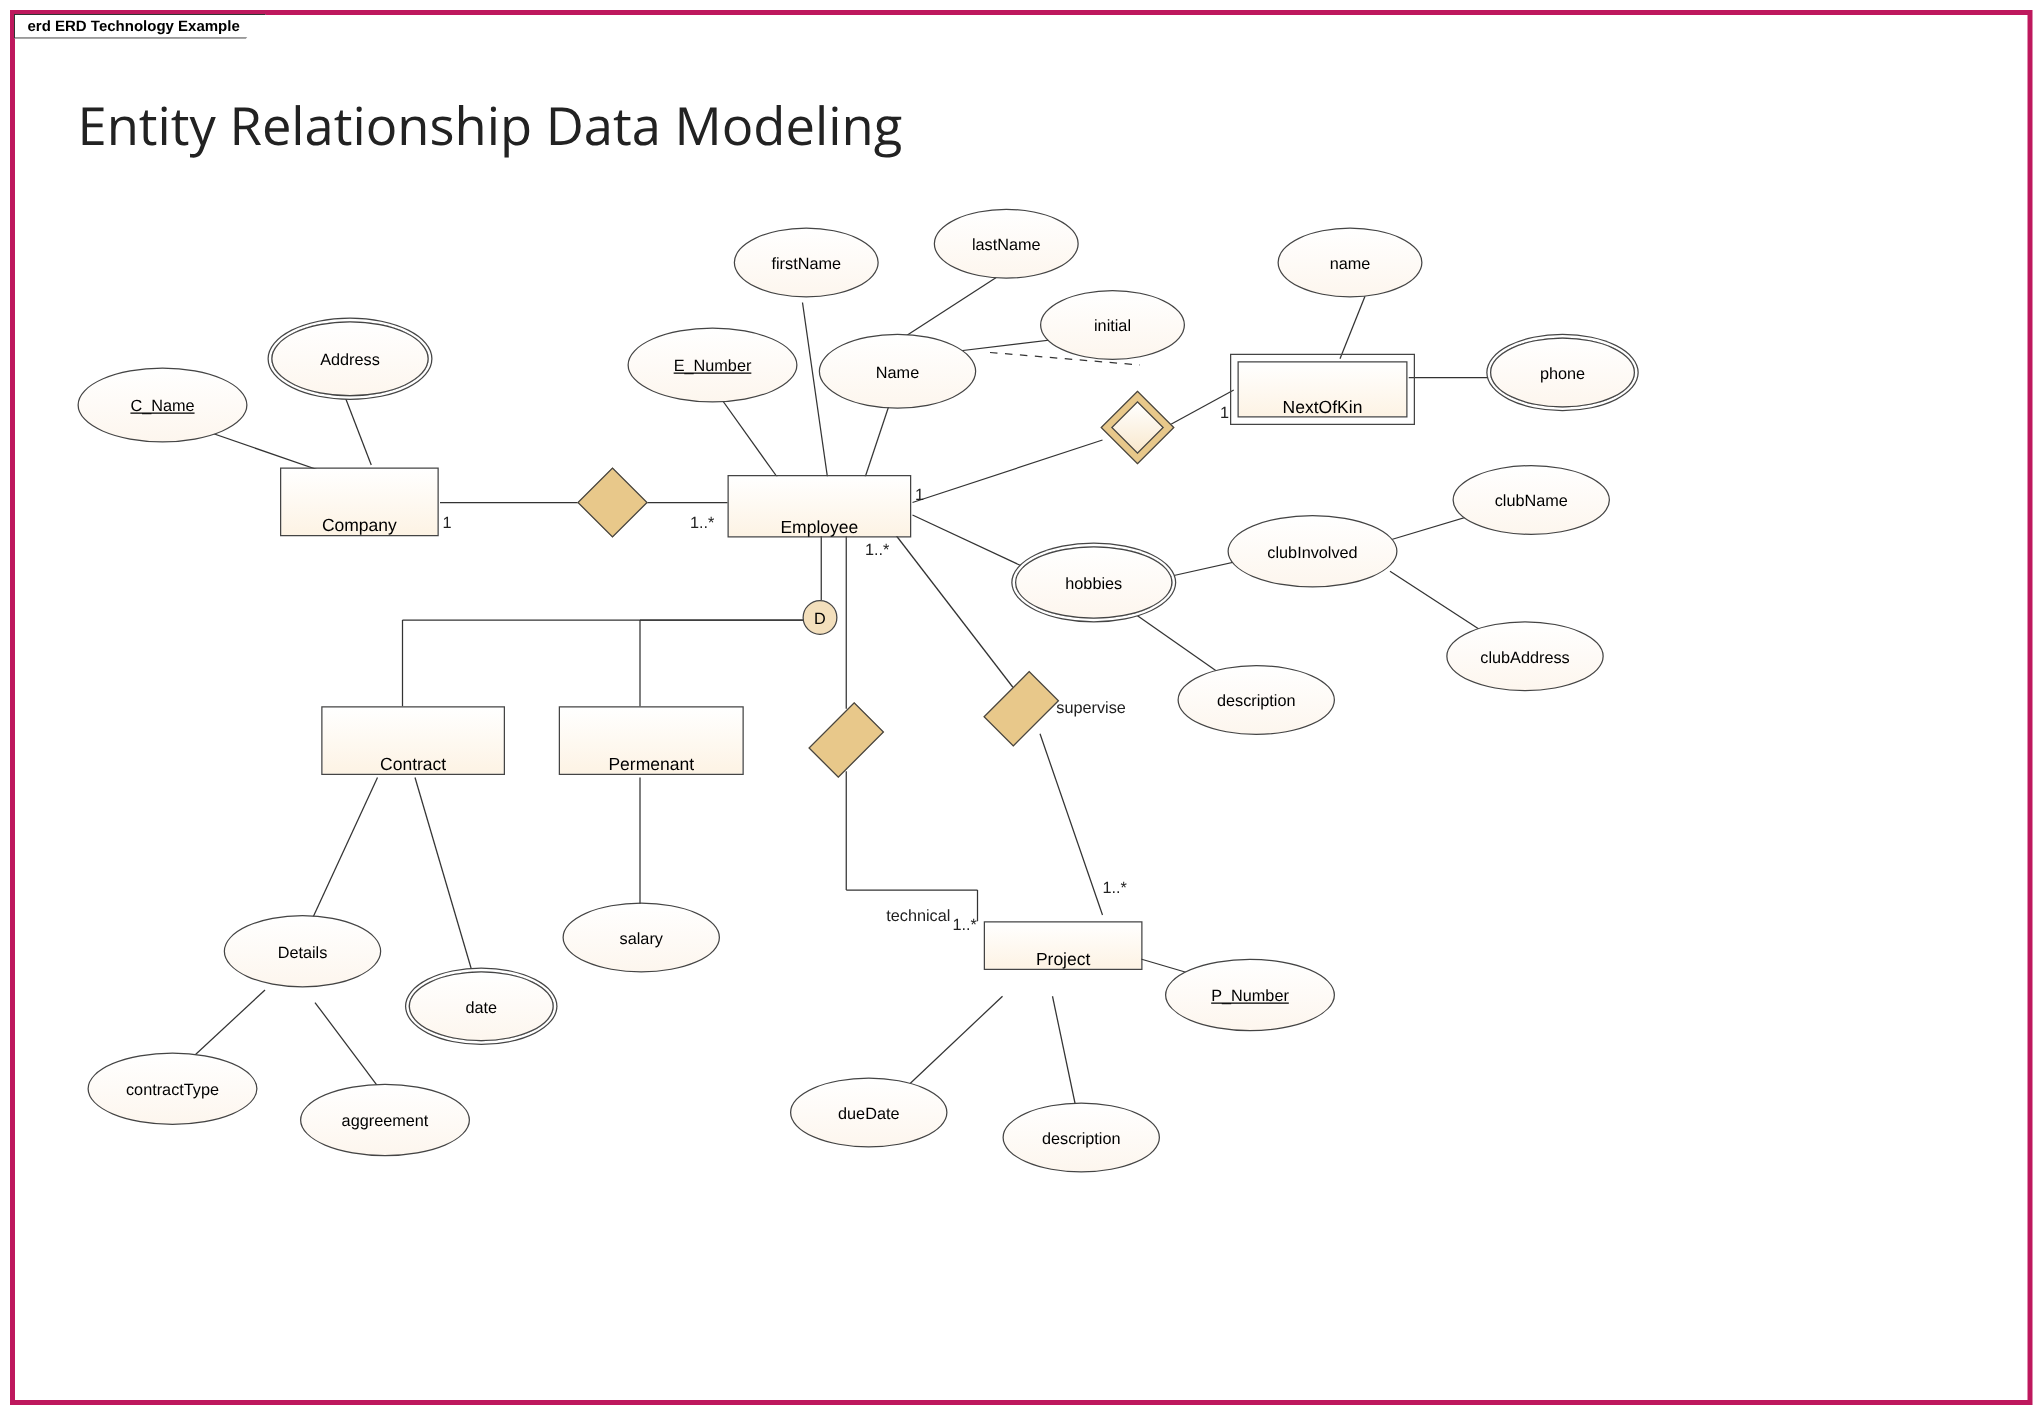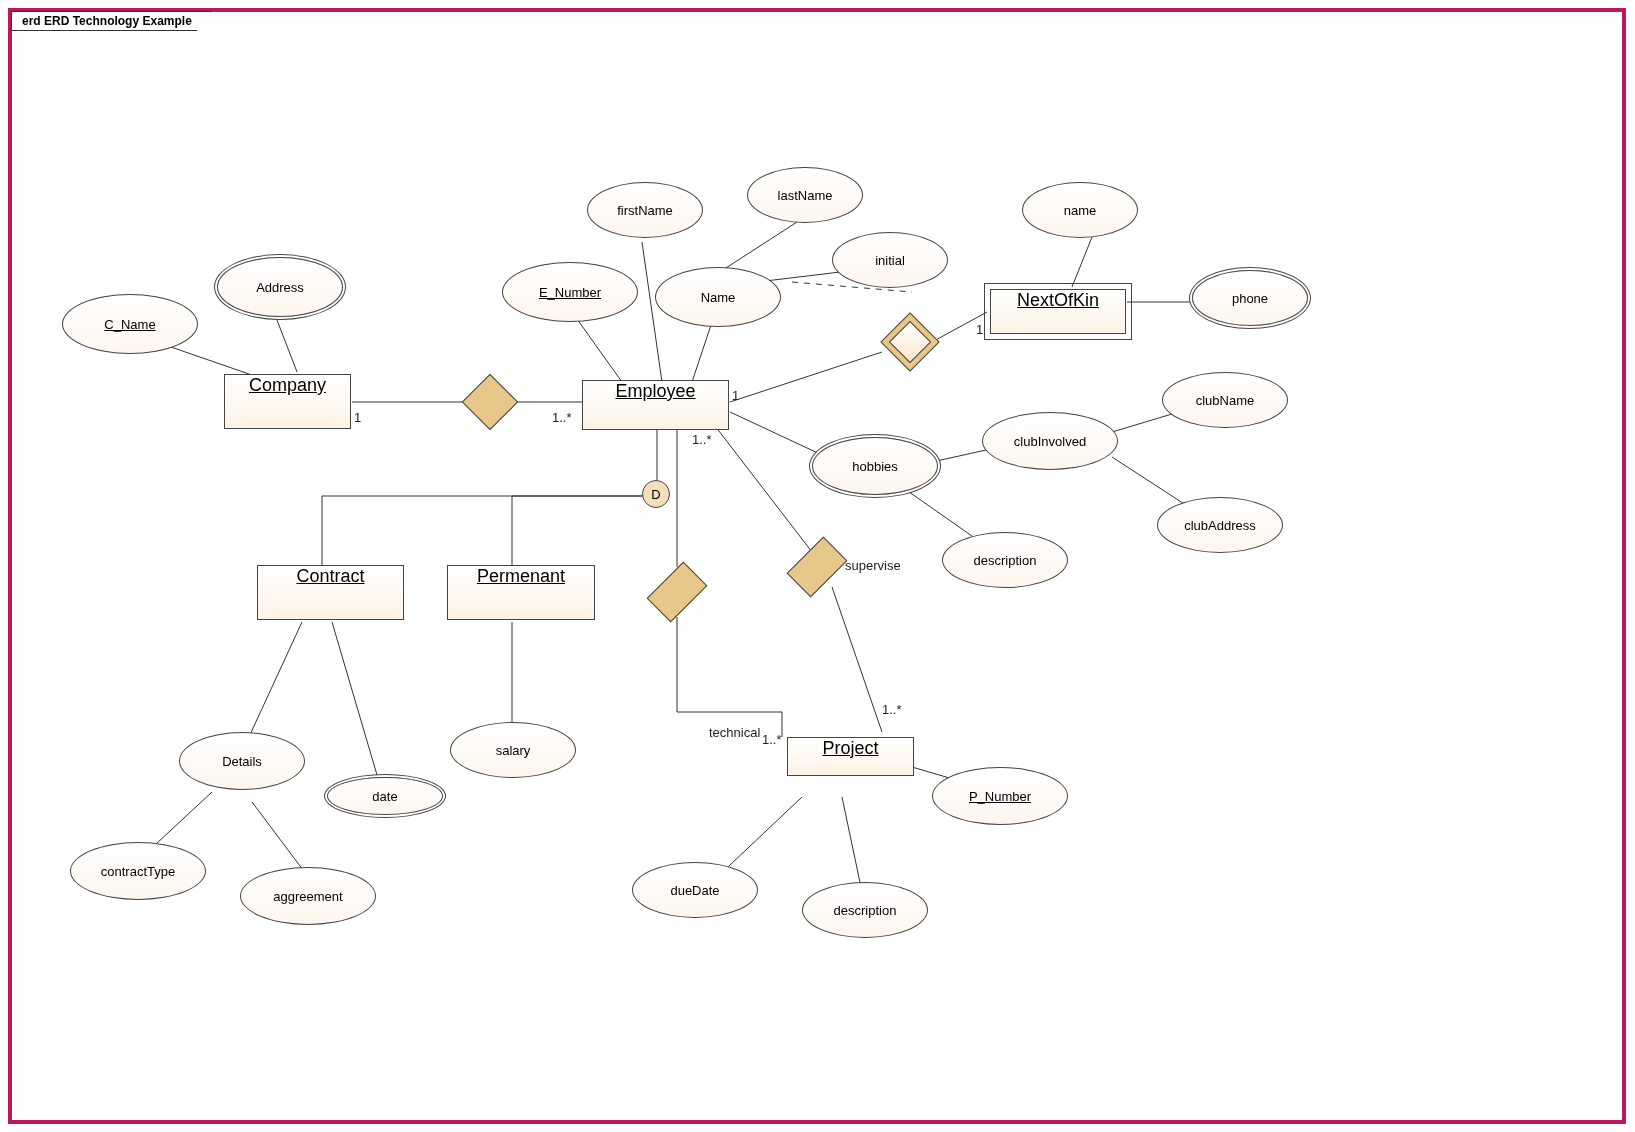--- a/index.html
+++ b/index.html
@@ -33,23 +33,22 @@
       font-size: 42px;
       font-weight: 500;
       color: #222;
       font-family: 'Segoe UI', 'Open Sans', Arial, sans-serif;
     }
     .canvas { position: absolute; inset: 0; }
     .entity {
       position: absolute;
       border: 1px solid #444;
       background: linear-gradient(to bottom, #fff, #fdf3e4);
-      display: flex; align-items: flex-start; justify-content: center;
-      font-size: 18px;
-      text-decoration: underline;
+      display: flex; align-items: flex-end; justify-content: center;
+      font-size: 14px;
     }
     .weak-outer {
       position: absolute;
       border: 1px solid #444;
       background: transparent;
     }
     .attr {
       position: absolute;
       border: 1px solid #444;
       background: linear-gradient(to bottom, #fff, #fdf6ee);
@@ -92,20 +91,21 @@
     }
     svg.lines { position: absolute; inset: 0; width: 100%; height: 100%; }
     svg.lines line { stroke: #333; stroke-width: 1; }
     svg.lines line.dashed { stroke-dasharray: 6 6; }
   </style>
 </head>
 <body>
 
 <div class="frame">
   <div class="frame-tab">erd ERD Technology Example</div>
+  <div class="title">Entity Relationship Data Modeling</div>
 
   <div class="canvas">
     <svg class="lines">
 
       <line x1="260" y1="370" x2="130" y2="325"></line>
       <line x1="285" y1="360" x2="260" y2="295"></line>
 
       <line x1="340" y1="390" x2="455" y2="390"></line>
       <line x1="495" y1="390" x2="570" y2="390"></line>
 
@@ -234,21 +234,21 @@
       </div>
     <div class="attr" style="left:1145px;top:485px;width:126px;height:56px">
         <span>clubAddress</span>
       </div>
     <div class="attr" style="left:930px;top:520px;width:126px;height:56px">
         <span>description</span>
       </div>
     <div class="attr" style="left:167px;top:720px;width:126px;height:58px">
         <span>Details</span>
       </div>
-    <div class="attr multi" style="left:315px;top:765px;width:116px;height:38px">
+    <div class="attr multi" style="left:315px;top:765px;width:116px;height:56px">
         <span>date</span>
       </div>
     <div class="attr" style="left:58px;top:830px;width:136px;height:58px">
         <span>contractType</span>
       </div>
     <div class="attr" style="left:228px;top:855px;width:136px;height:58px">
         <span>aggreement</span>
       </div>
     <div class="attr" style="left:438px;top:710px;width:126px;height:56px">
         <span>salary</span>

